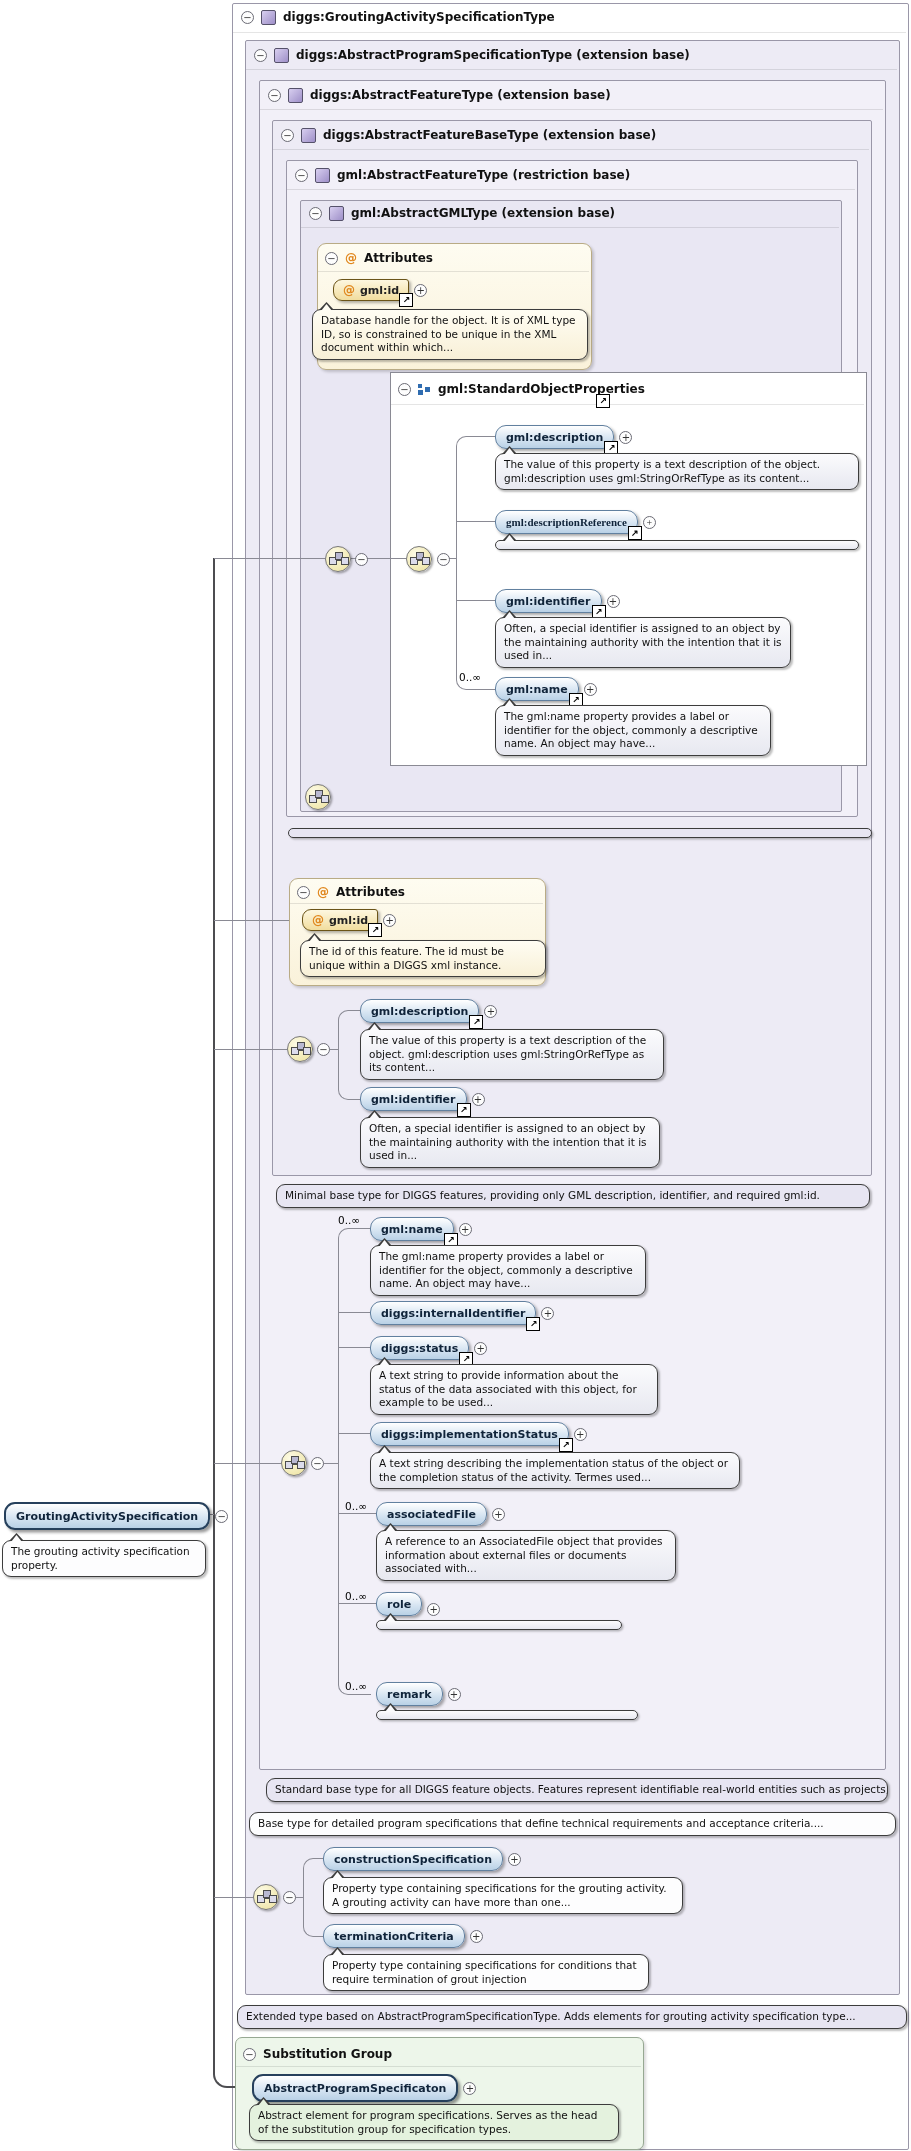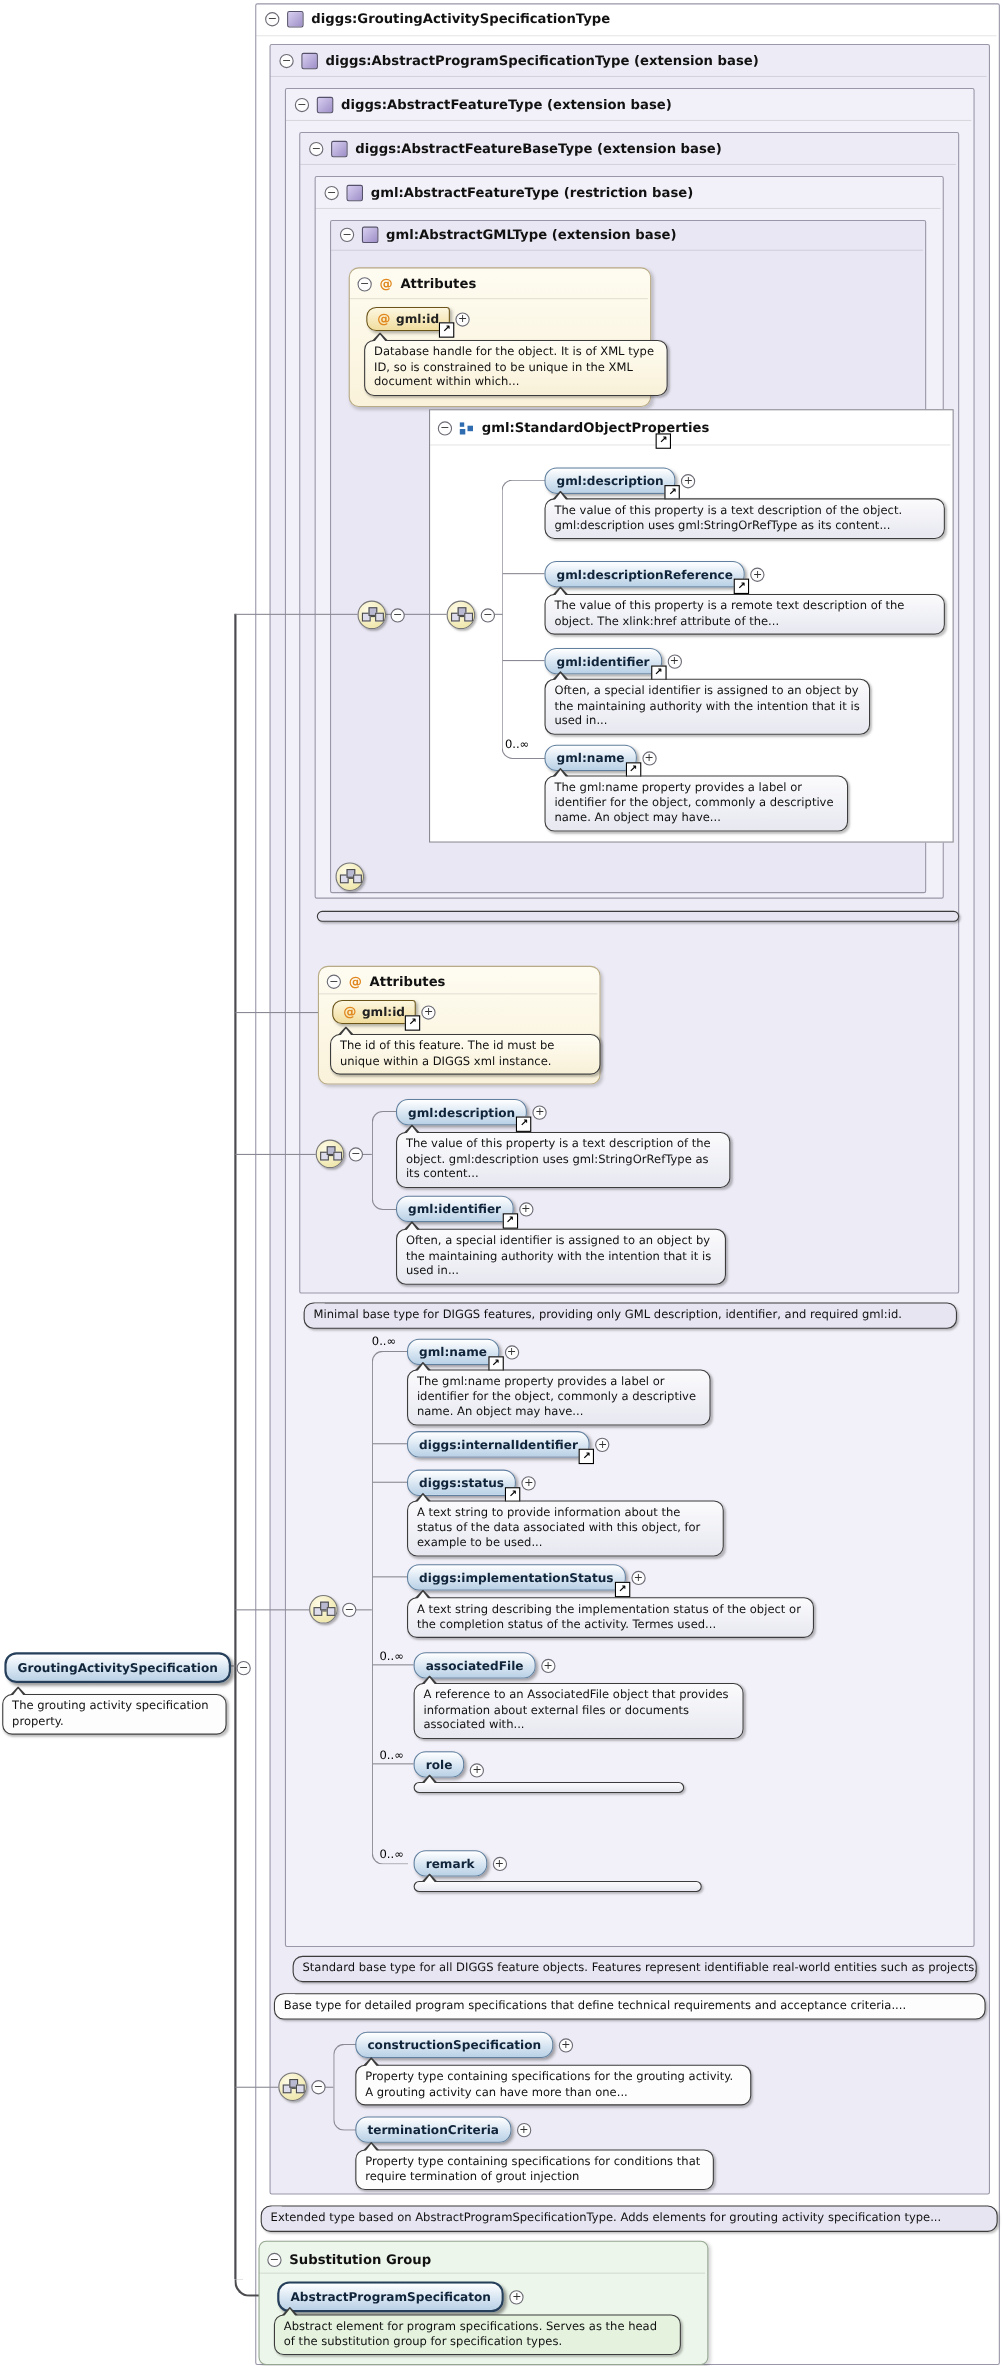--- a/index.html
+++ b/index.html
@@ -101,21 +101,21 @@
     <span class="ttl">Attributes</span>
   </div>
   <div class="el" style="left:333px;top:279px;">
     <span class="apill">
       <span class="at">@</span>
       <span>gml:id</span>
       <span class="lnk">↗</span>
     </span>
     <span class="chip">+</span>
   </div>
-  <div class="doc dcream" style="left:331px;top:309px;width:258px;">
+  <div class="doc dcream" style="left:312px;top:309px;width:258px;">
     <span class="nb"></span><span class="nf"></span>
     <span>Database handle for the object. It is of XML type ID, so is constrained to be unique in the XML document within which...</span>
   </div>
 
   <div class="sopbox" style="left:390px;top:372px;width:475px;height:392px;"></div>
   <div class="hsep" style="left:391px;top:404px;width:473px;"></div>
   <div class="hdr" style="left:398px;top:380px;">
     <span class="chip">−</span>
     <span class="grp">
         <i class="g1"></i>
@@ -196,28 +196,28 @@
 
   <div class="el" style="left:495px;top:425px;">
     <span class="pill">
         <span>gml:description</span>
         <span class="lnk">↗</span>
       </span>
     <span class="chip">+</span>
   </div>
   <div class="doc dgray" style="left:495px;top:453px;width:346px;"><span class="nb"></span><span class="nf"></span><span>The value of this property is a text description of the object. gml:description uses gml:StringOrRefType as its content...</span></div>
 
-  <div class="el" style="left:495px;top:510px;">
+  <div class="el" style="left:495px;top:510px;font-family:Liberation Serif, serif;">
     <span class="pill">
         <span>gml:descriptionReference</span>
         <span class="lnk">↗</span>
       </span>
     <span class="chip">+</span>
   </div>
-  <div class="doc dgray" style="left:495px;top:540px;width:346px;"><span class="nb"></span><span class="nf"></span><span>The value of this property is a remote text description of the object. The xlink:href attribute of the...</span></div>
+  <div class="doc dgray" style="left:495px;top:540px;width:346px;"><span class="nb"></span><span class="nf"></span></div>
 
   <div class="el" style="left:495px;top:589px;">
     <span class="pill">
         <span>gml:identifier</span>
         <span class="lnk">↗</span>
       </span>
     <span class="chip">+</span>
   </div>
   <div class="doc dgray" style="left:495px;top:617px;width:278px;"><span class="nb"></span><span class="nf"></span><span>Often, a special identifier is assigned to an object by the maintaining authority with the intention that it is used in...</span></div>
 

